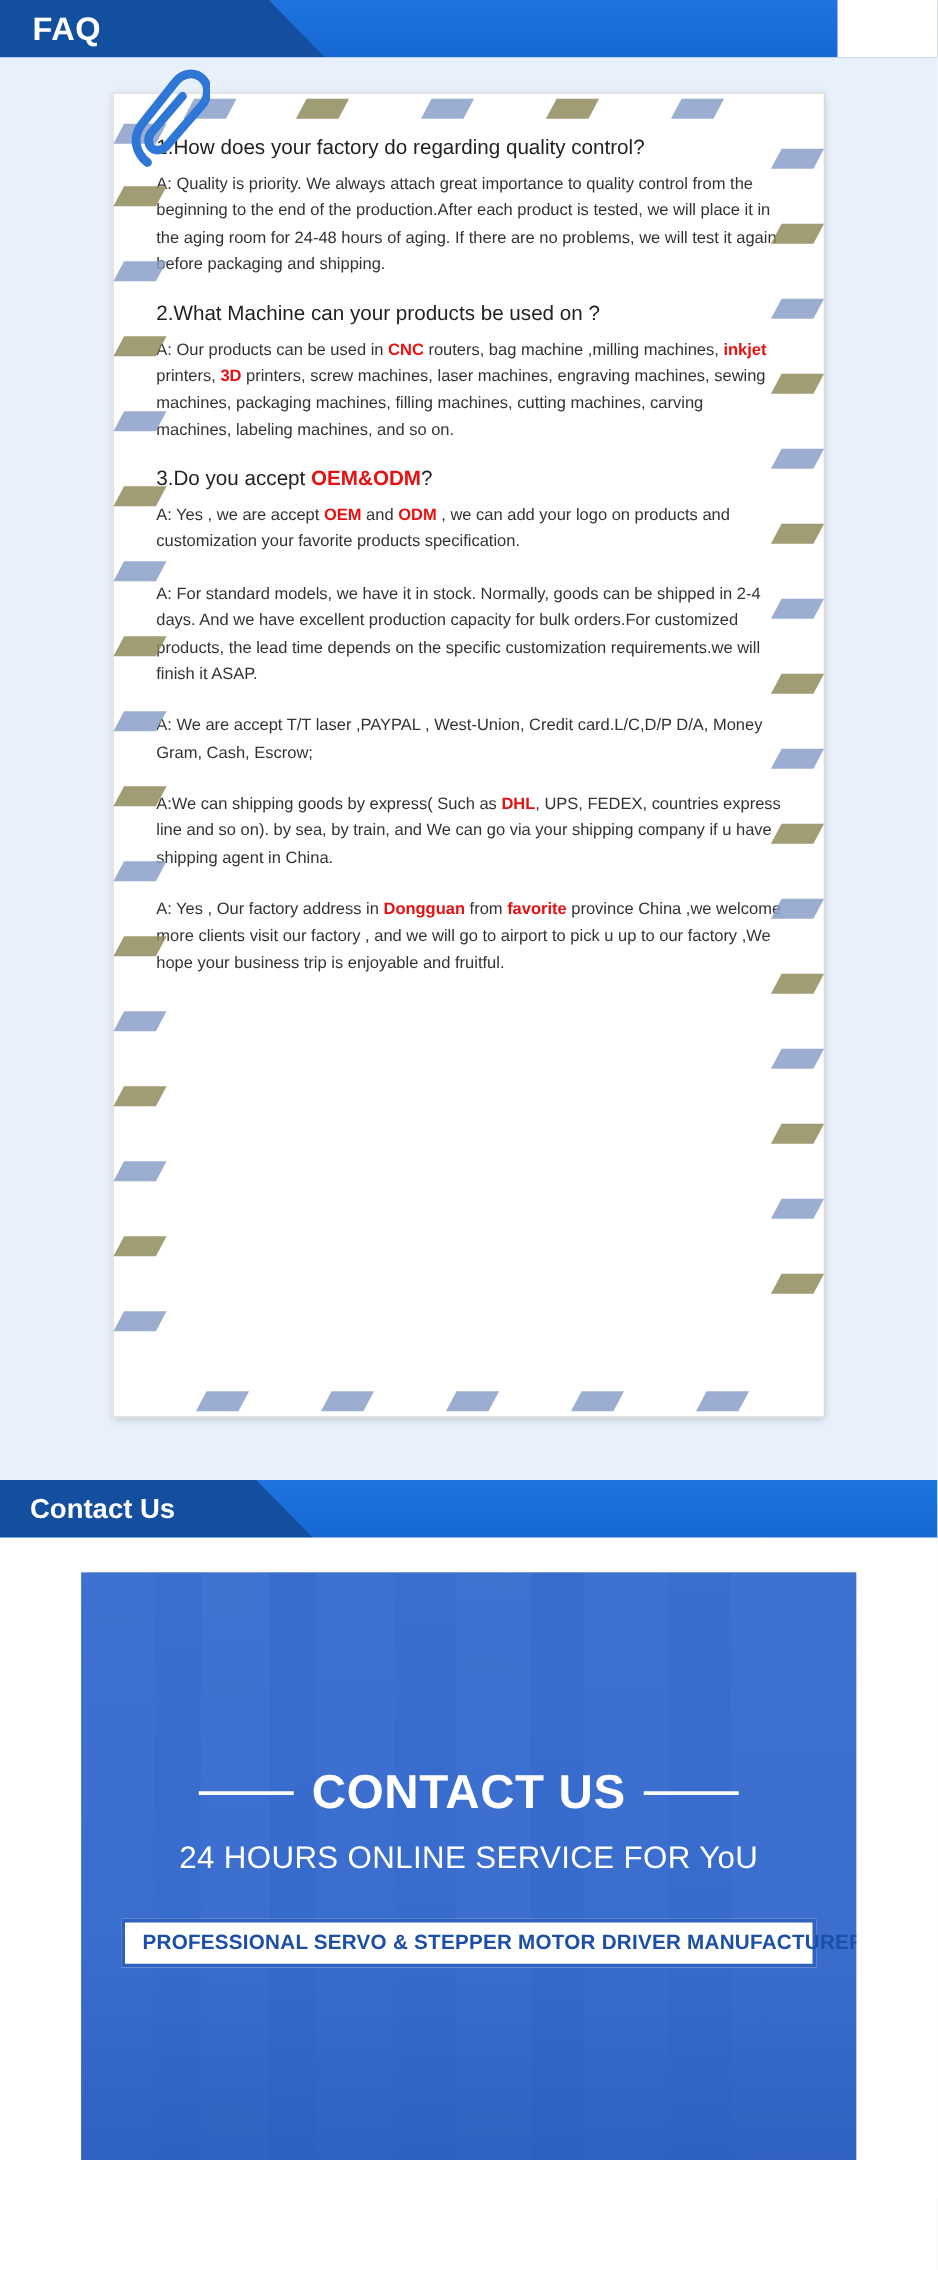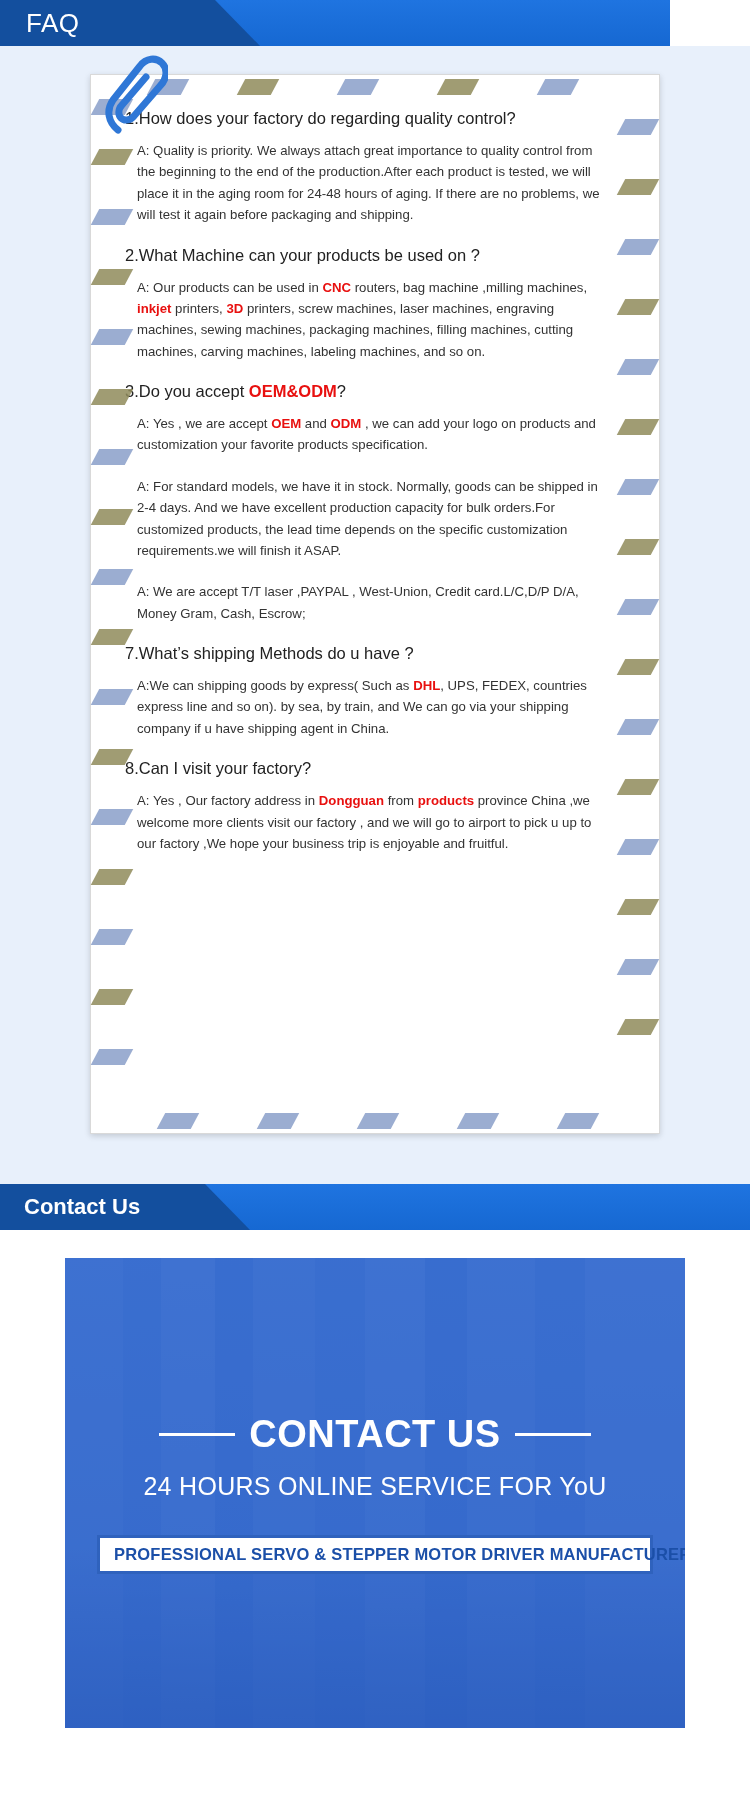--- a/index.html
+++ b/index.html
@@ -37,21 +37,21 @@
     position: absolute;
     top: 0; right: 0;
     width: 80px; height: 46px;
     background: #ffffff;
   }
   .faq-header .title {
     position: relative;
     z-index: 3;
     color: #ffffff;
     font-size: 26px;
-    font-weight: normal;
+    font-weight: bold;
     line-height: 46px;
     padding-left: 26px;
     letter-spacing: 0.5px;
   }
 
   
   .faq-body {
     background: #e8f0fb;
     padding: 28px 0 30px 0;
     position: relative;
@@ -105,21 +105,21 @@
   .q {
     font-size: 16.5px;
     color: #222;
     margin: 0 0 8px 0;
     font-weight: 400;
   }
   .a {
     font-size: 13.2px;
     line-height: 1.62;
     color: #333;
-    margin: 12px;
+    margin: 0;
   }
   .hl { color: #e8100f; font-weight: bold; }
 
   
   .contact-header {
     position: relative;
     height: 46px;
     background: #1e6fd9;
     background: linear-gradient(to bottom, #1f74e0 0%, #1668d2 100%);
     overflow: hidden;
@@ -322,26 +322,24 @@
               <p class="q"><span>3.Do you accept </span><span class="hl">OEM&amp;ODM</span><span>?</span></p>
               <p class="a"><span>A: Yes , we are accept </span><span class="hl">OEM</span><span> and </span><span class="hl">ODM</span><span> , we can add your logo on products and customization your favorite products specification.</span></p>
             </div>
             <div class="qa">
               <p class="a"><span>A: For standard models, we have it in stock. Normally, goods can be shipped in 2-4 days. And we have excellent production capacity for bulk orders.For customized products, the lead time depends on the specific customization requirements.we will finish it ASAP.</span></p>
             </div>
             <div class="qa">
               <p class="a"><span>A: We are accept T/T laser ,PAYPAL , West-Union, Credit card.L/C,D/P D/A, Money Gram, Cash, Escrow;</span></p>
             </div>
             <div class="qa">
-              <p class="q">7.What’s shipping Methods do u have ?</p>
               <p class="a"><span>A:We can shipping goods by express( Such as </span><span class="hl">DHL</span><span>, UPS, FEDEX, countries express line and so on). by sea, by train, and We can go via your shipping company if u have shipping agent in China.</span></p>
             </div>
             <div class="qa">
-              <p class="q">8.Can I visit your factory?</p>
-              <p class="a"><span>A: Yes , Our factory address in </span><span class="hl">Dongguan</span><span> from </span><span class="hl">products</span><span> province China ,we welcome more clients visit our factory , and we will go to airport to pick u up to our factory ,We hope your business trip is enjoyable and fruitful.</span></p>
+              <p class="a"><span>A: Yes , Our factory address in </span><span class="hl">Dongguan</span><span> from </span><span class="hl">favorite</span><span> province China ,we welcome more clients visit our factory , and we will go to airport to pick u up to our factory ,We hope your business trip is enjoyable and fruitful.</span></p>
             </div>
           </div>
 
       </div>
     </div>
   </div>
 
   <div class="contact-spacer"></div>
   <div class="contact-header">
     <div class="dark-wedge"></div>

